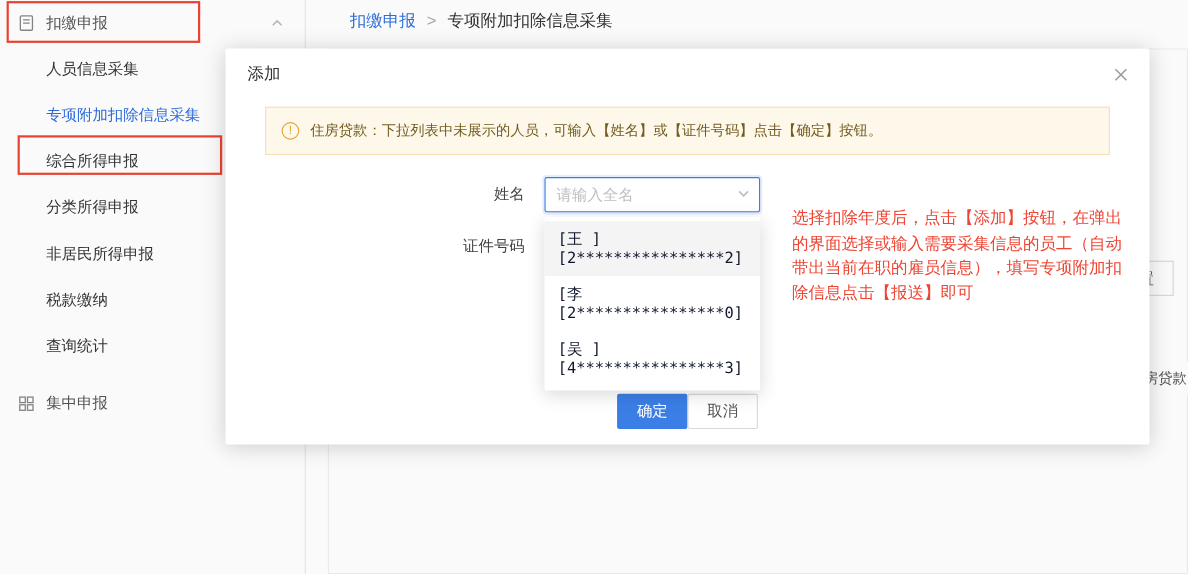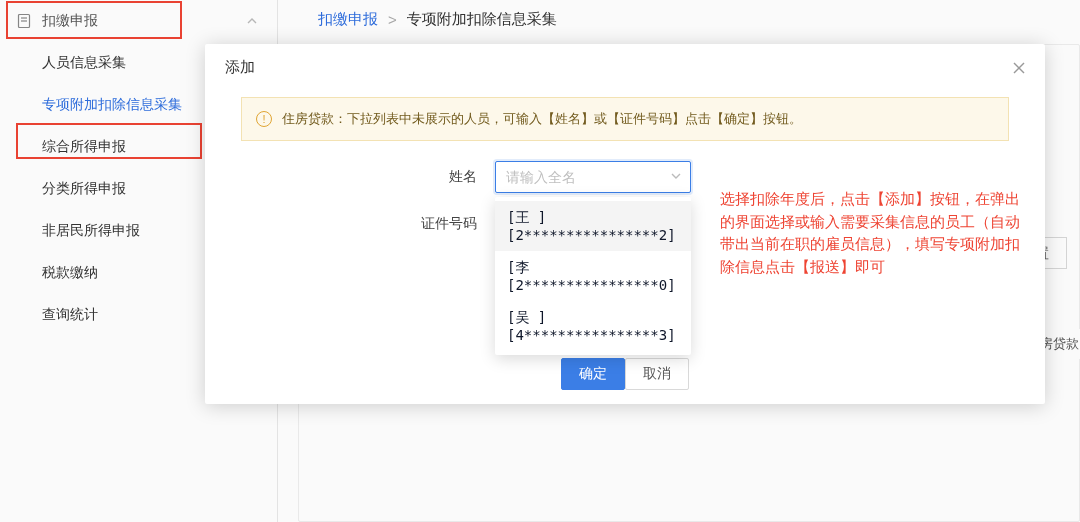--- a/index.html
+++ b/index.html
@@ -263,20 +263,36 @@
   <div class="side-items">
     <div class="side-item"><span>人员信息采集</span></div>
     <div class="side-item active"><span>专项附加扣除信息采集</span></div>
     <div class="side-item"><span>综合所得申报</span></div>
     <div class="side-item"><span>分类所得申报</span></div>
     <div class="side-item"><span>非居民所得申报</span></div>
     <div class="side-item"><span>税款缴纳</span></div>
     <div class="side-item"><span>查询统计</span></div>
   </div>
 
+  <div class="side-group-header" style="margin-top:10px;">
+    <span class="gh-icon">
+      <svg width="16" height="16" viewBox="0 0 16 16" fill="none" stroke="#888" stroke-width="1.2">
+        <rect x="2" y="2" width="5" height="5"></rect>
+          <rect x="9" y="2" width="5" height="5"></rect>
+        <rect x="2" y="9" width="5" height="5"></rect>
+          <rect x="9" y="9" width="5" height="5"></rect>
+      </svg>
+    </span>
+    <span>集中申报</span>
+    <span class="gh-chevron">
+      <svg width="12" height="12" viewBox="0 0 12 12" fill="none" stroke="#bbb" stroke-width="1.4">
+          <polyline points="2 4 6 8 10 4"></polyline>
+        </svg>
+    </span>
+  </div>
 
   <div class="red-box red-box-1"></div>
   <div class="red-box red-box-2"></div>
 </nav>
 
 <main class="main">
   <div class="breadcrumb">
     <span class="link">扣缴申报</span>
     <span class="sep">&gt;</span>
     <span>专项附加扣除信息采集</span>

